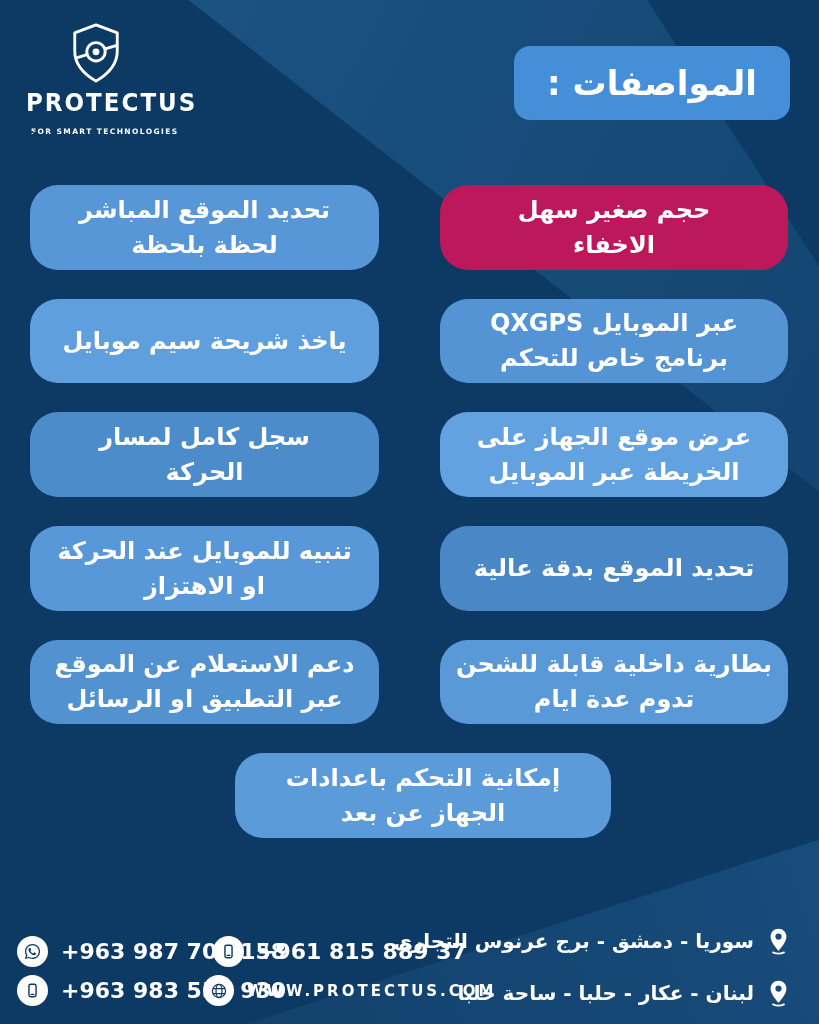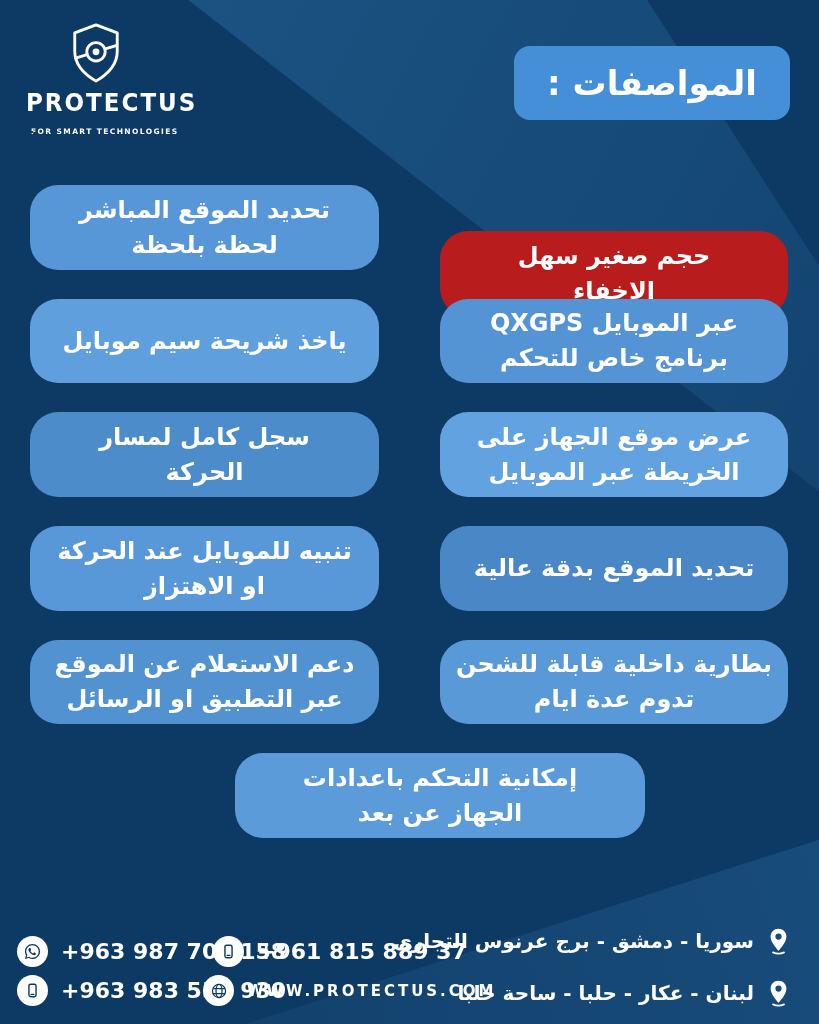--- a/index.html
+++ b/index.html
@@ -44,28 +44,28 @@
     display:flex; flex-direction:column; justify-content:center; align-items:center;
     text-align:center; font-weight:bold; font-size:24px; line-height:35px;
   }
   .col-left  { left:30px;  width:349px; }
   .col-right { left:440px; width:348px; }
   .row1 { top:185px; height:85px; }
   .row2 { top:299px; height:84px; }
   .row3 { top:412px; height:85px; }
   .row4 { top:526px; height:85px; }
   .row5 { top:640px; height:84px; }
-  .bottom-row { left:235px; top:753px; width:410px; height:85px; }
+  .bottom-row { left:235px; top:753px; width:376px; height:85px; }
 
   #box-l1 { background:#5796d7; }
   #box-l2 { background:#5f9fdd; }
   #box-l3 { background:#4d8cca; }
   #box-l4 { background:#5898d8; }
   #box-l5 { background:#5292d1; }
-  #box-r1 { background:#b91c1c;margin-top:46px; }
+  #box-r1 { background:#be185d; }
   #box-r2 { background:#5494d4; }
   #box-r3 { background:#63a2e0; }
   #box-r4 { background:#4a87c6; }
   #box-r5 { background:#5999d7; }
   #box-b1 { background:#5c9bda; }
 
   
   .contact {
     position:absolute; display:flex; align-items:center; gap:13px;
     font-size:22px; font-weight:bold; white-space:nowrap; direction:ltr;

